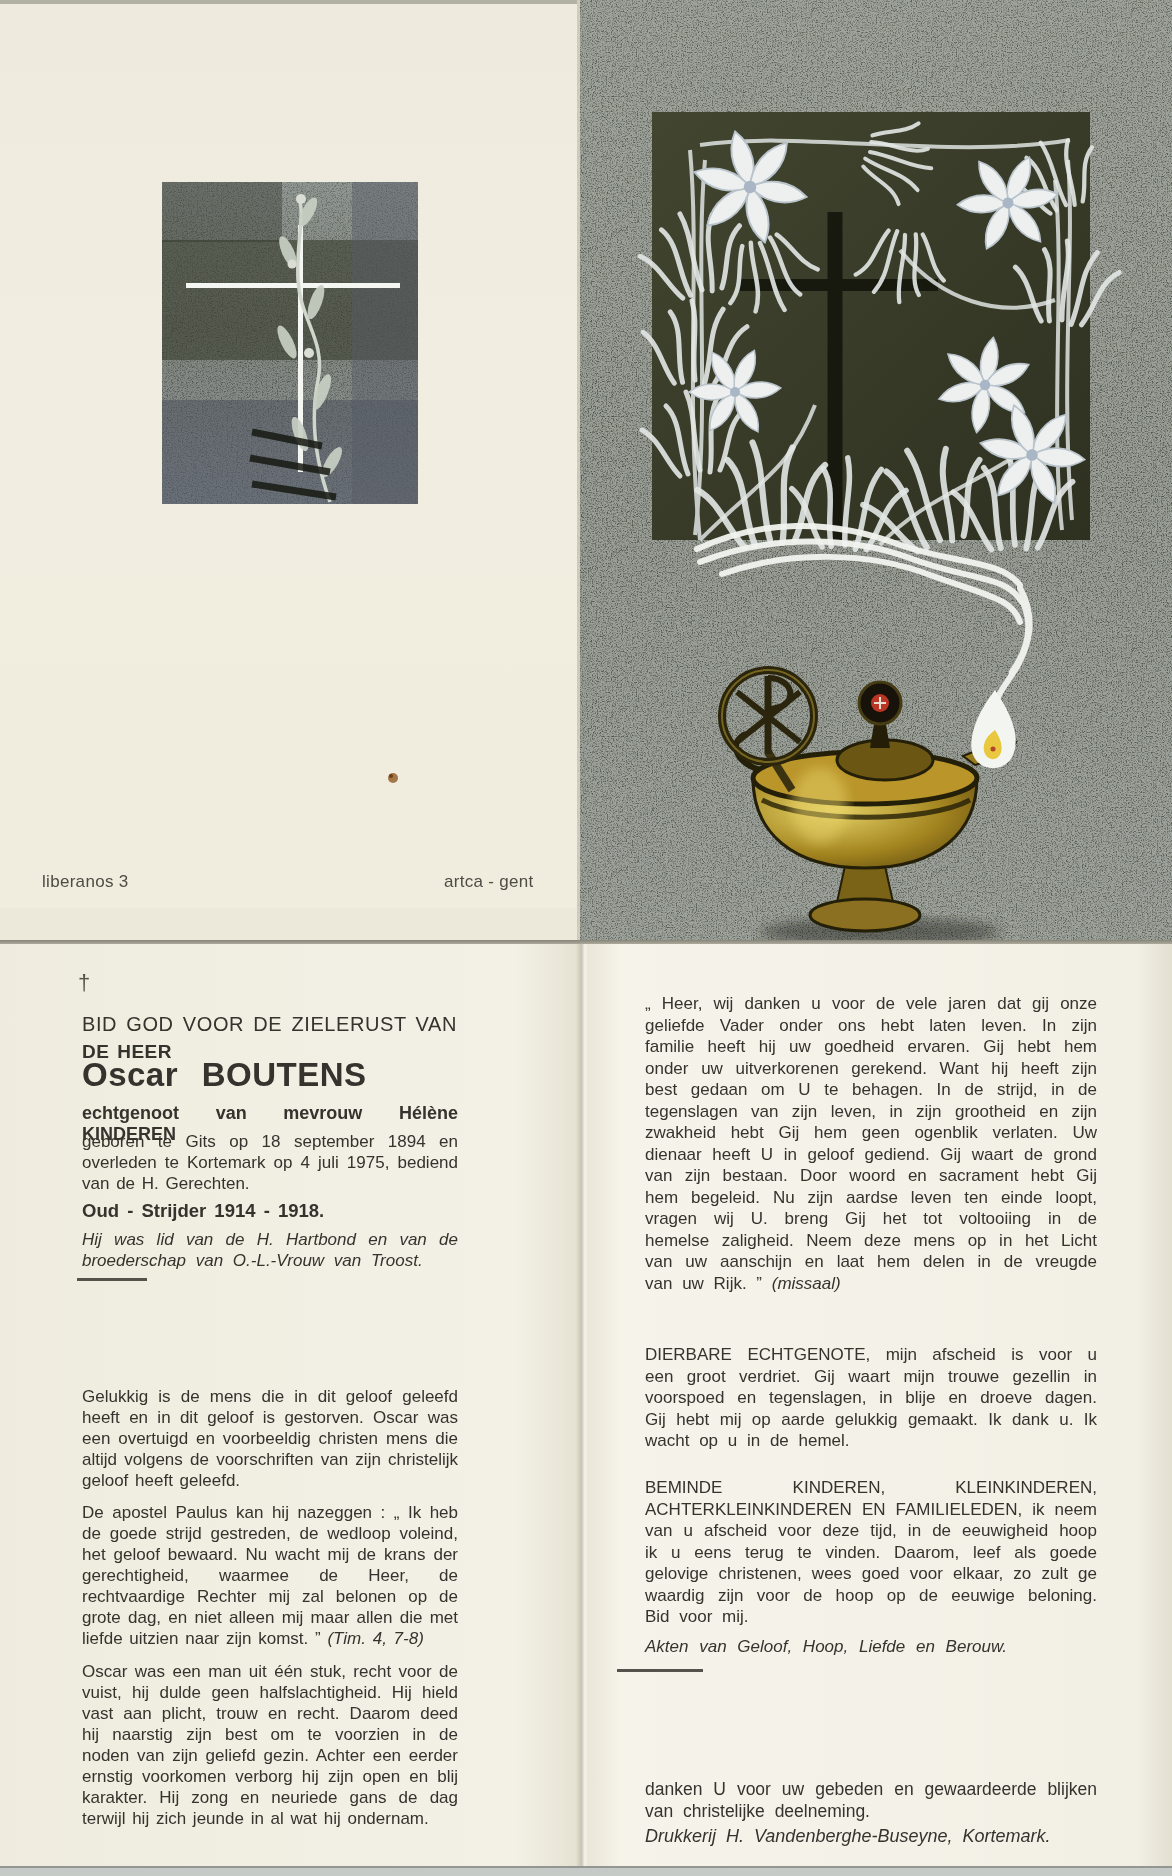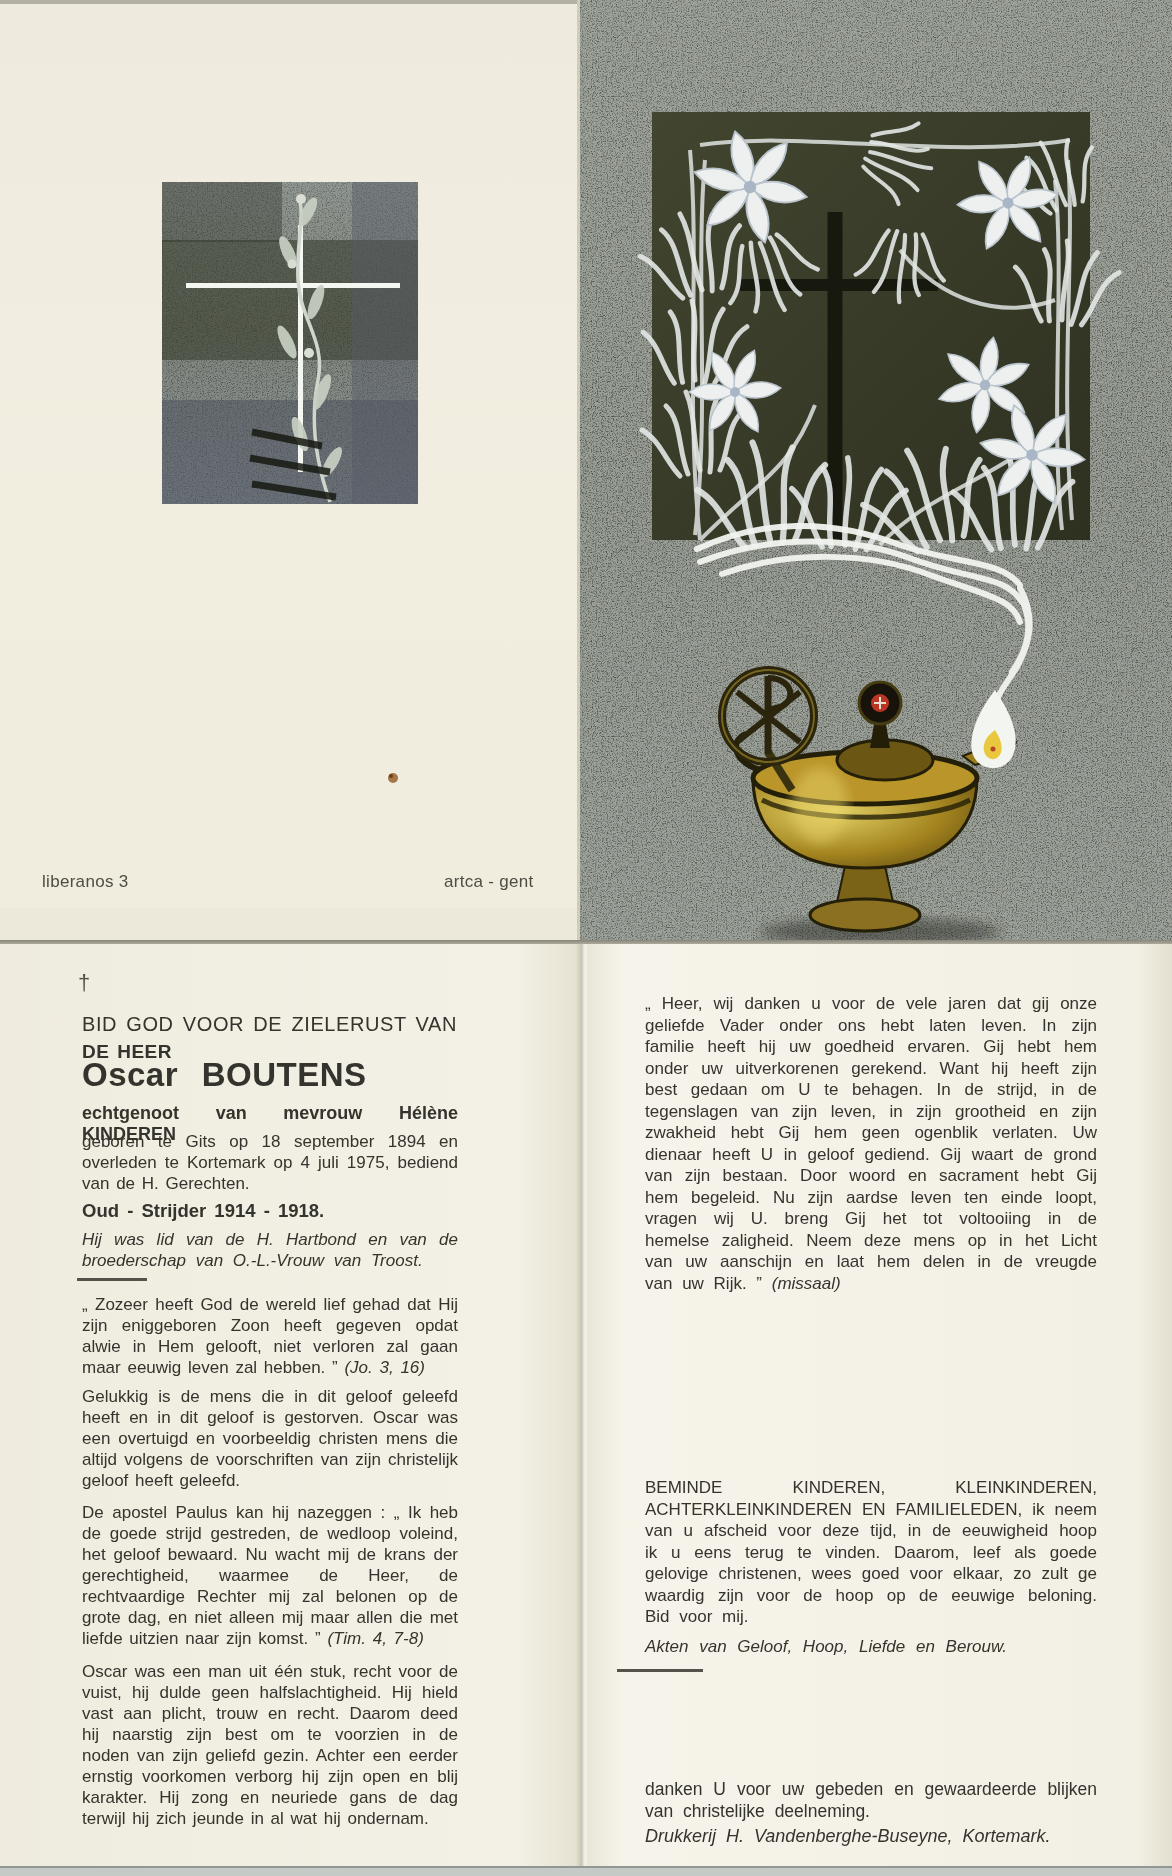--- a/index.html
+++ b/index.html
@@ -270,26 +270,26 @@
 
     <span id="dagger">†</span>
     <p id="p-intro" class="colL">BID GOD VOOR DE ZIELERUST VAN</p>
     <p id="p-deheer" class="colL">DE HEER</p>
     <p id="p-name" class="colL">Oscar BOUTENS</p>
     <p id="p-spouse" class="colL">echtgenoot van mevrouw Hélène KINDEREN</p>
     <p id="p-vitals" class="colL">geboren te Gits op 18 september 1894 en overleden te Kortemark op 4 juli 1975, bediend van de H. Gerechten.</p>
     <p id="p-veteran" class="colL">Oud - Strijder 1914 - 1918.</p>
     <p id="p-member" class="colL">Hij was lid van de H. Hartbond en van de broederschap van O.-L.-Vrouw van Troost.</p>
     <div id="rule1"></div>
-    <p id="p-zozeer" class="colL"><span>„ Zozeer heeft God de wereld lief gehad dat Hij zijn eniggeboren Zoon heeft gegeven opdat alwie in Hem gelooft, niet verloren zal gaan maar eeuwig leven zal hebben. ” </span><i>(Jo. 3, 16)</i></p>
     <p id="p-geluk" class="colL">Gelukkig is de mens die in dit geloof geleefd heeft en in dit geloof is gestorven. Oscar was een overtuigd en voorbeeldig christen mens die altijd volgens de voorschriften van zijn christelijk geloof heeft geleefd.</p>
     <p id="p-apostel" class="colL"><span>De apostel Paulus kan hij nazeggen : „ Ik heb de goede strijd gestreden, de wedloop voleind, het geloof bewaard. Nu wacht mij de krans der gerechtigheid, waarmee de Heer, de rechtvaardige Rechter mij zal belonen op de grote dag, en niet alleen mij maar allen die met liefde uitzien naar zijn komst. ” </span><i>(Tim. 4, 7-8)</i></p>
     <p id="p-oscar" class="colL">Oscar was een man uit één stuk, recht voor de vuist, hij dulde geen halfslachtigheid. Hij hield vast aan plicht, trouw en recht. Daarom deed hij naarstig zijn best om te voorzien in de noden van zijn geliefd gezin. Achter een eerder ernstig voorkomen verborg hij zijn open en blij karakter. Hij zong en neuriede gans de dag terwijl hij zich jeunde in al wat hij ondernam.</p>
 
     <p id="p-heer" class="colR"><span>„ Heer, wij danken u voor de vele jaren dat gij onze geliefde Vader onder ons hebt laten leven. In zijn familie heeft hij uw goedheid ervaren. Gij hebt hem onder uw uitverkorenen gerekend. Want hij heeft zijn best gedaan om U te behagen. In de strijd, in de tegenslagen van zijn leven, in zijn grootheid en zijn zwakheid hebt Gij hem geen ogenblik verlaten. Uw dienaar heeft U in geloof gediend. Gij waart de grond van zijn bestaan. Door woord en sacrament hebt Gij hem begeleid. Nu zijn aardse leven ten einde loopt, vragen wij U. breng Gij het tot voltooiing in de hemelse zaligheid. Neem deze mens op in het Licht van uw aanschijn en laat hem delen in de vreugde van uw Rijk. ” </span><i>(missaal)</i></p>
+    <p id="p-dierbare" class="colR">DIERBARE ECHTGENOTE, mijn afscheid is voor u een groot verdriet. Gij waart mijn trouwe gezellin in voorspoed en tegenslagen, in blije en droeve dagen. Gij hebt mij op aarde gelukkig gemaakt. Ik dank u. Ik wacht op u in de hemel.</p>
     <p id="p-beminde" class="colR">BEMINDE KINDEREN, KLEINKINDEREN, ACHTERKLEINKINDEREN EN FAMILIELEDEN, ik neem van u afscheid voor deze tijd, in de eeuwigheid hoop ik u eens terug te vinden. Daarom, leef als goede gelovige christenen, wees goed voor elkaar, zo zult ge waardig zijn voor de hoop op de eeuwige beloning. Bid voor mij.</p>
     <p id="p-akten" class="colR">Akten van Geloof, Hoop, Liefde en Berouw.</p>
     <div id="rule2"></div>
     <p id="p-danken" class="colR">danken U voor uw gebeden en gewaardeerde blijken van christelijke deelneming.</p>
     <p id="p-drukkerij" class="colR">Drukkerij H. Vandenberghe-Buseyne, Kortemark.</p>
 
     <div id="bottom-strip"></div>
   </div>
 </div>
 

